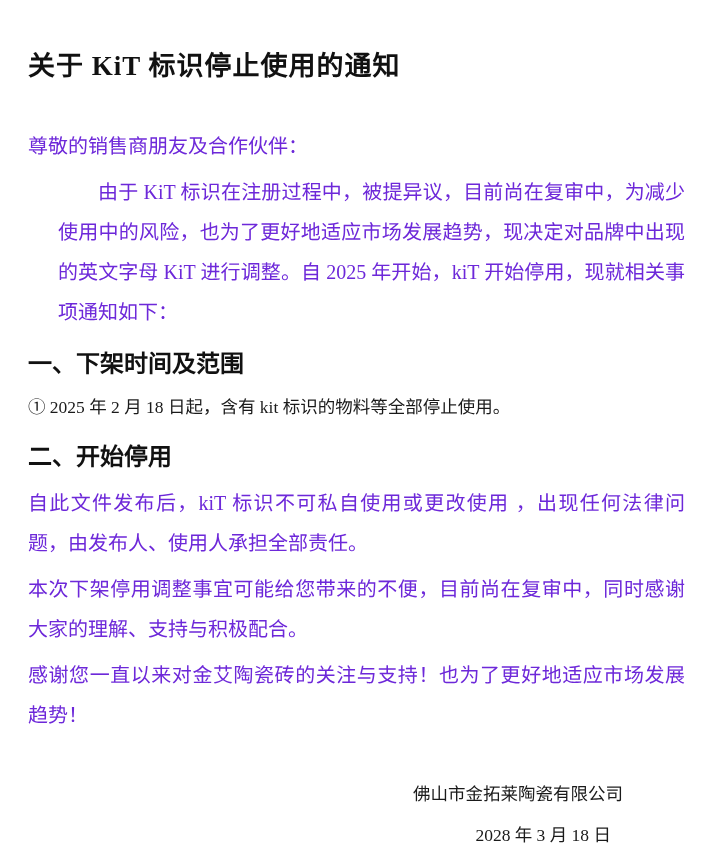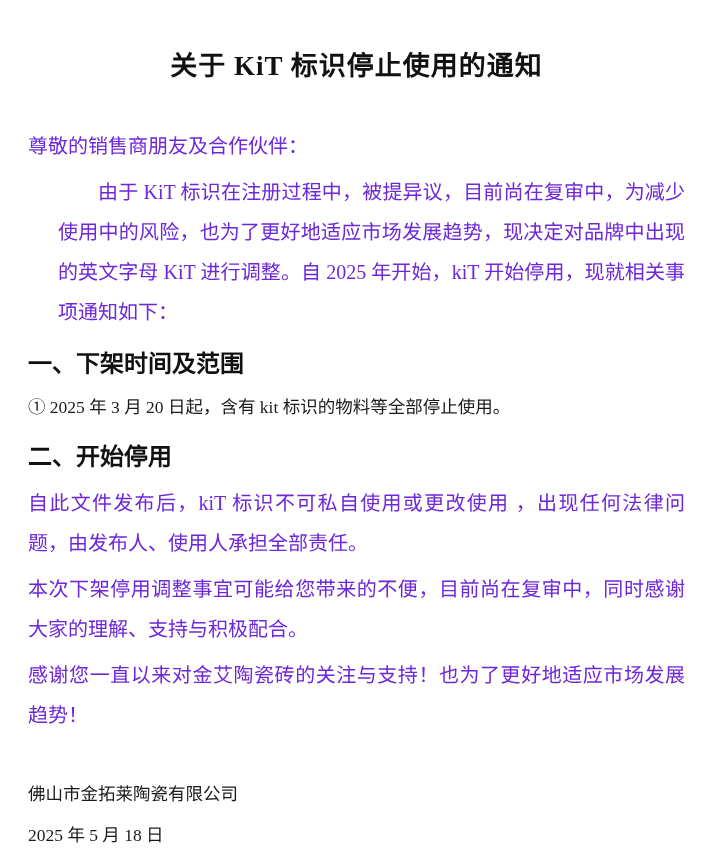--- a/index.html
+++ b/index.html
@@ -16,21 +16,21 @@
   }
   .page {
     position: relative;
     width: 713px;
     height: 868px;
     box-sizing: border-box;
     padding: 34px 28px 0 28px;
     background: #ffffff;
   }
   .doc-title {
-    text-align: center;
+    text-align: left;
     font-size: 27px;
     font-weight: bold;
     letter-spacing: 1px;
     margin: 14px 0 0 0;
     line-height: 1.4;
     color: #111111;
     font-family: "Liberation Serif", "DejaVu Serif", serif;
   }
   .body-block {
     margin-top: 40px;
@@ -54,21 +54,21 @@
     margin: 8px 0 2px 0;
     color: #111111;
   }
   .list-item {
     font-size: 17.5px;
     line-height: 2.0;
     margin: 0 0 2px 0;
   }
   .sign-block {
     margin-top: 42px;
-    text-align: left;
+    text-align: right;
     padding-right: 62px;
   }
   .sign-company {
     font-size: 17.5px;
     line-height: 2.0;
     margin: 0;
     color: #1a1a1a;
   }
   .sign-date {
     font-size: 17.5px;
@@ -86,32 +86,32 @@
   <h1 class="doc-title">关于 KiT 标识停止使用的通知</h1>
 
   <div class="body-block">
 
     <p class="para">尊敬的销售商朋友及合作伙伴：</p>
 
     <p class="para indent">由于 KiT 标识在注册过程中，被提异议，目前尚在复审中，为减少使用中的风险，也为了更好地适应市场发展趋势，现决定对品牌中出现的英文字母 KiT 进行调整。自 2025 年开始，kiT 开始停用，现就相关事项通知如下：</p>
 
     <h2 class="section-head">一、下架时间及范围</h2>
 
-    <p class="list-item">① 2025 年 3 月 20 日起，含有 kit 标识的物料等全部停止使用。</p>
+    <p class="list-item">① 2025 年 2 月 18 日起，含有 kit 标识的物料等全部停止使用。</p>
 
 
     <h2 class="section-head">二、开始停用</h2>
 
     <p class="para">自此文件发布后，kiT 标识不可私自使用或更改使用 ，出现任何法律问题，由发布人、使用人承担全部责任。</p>
 
     <p class="para">本次下架停用调整事宜可能给您带来的不便，目前尚在复审中，同时感谢大家的理解、支持与积极配合。</p>
 
 
     <p class="para">感谢您一直以来对金艾陶瓷砖的关注与支持！也为了更好地适应市场发展趋势！</p>
 
   </div>
 
   <div class="sign-block">
     <p class="sign-company">佛山市金拓莱陶瓷有限公司</p>
-    <p class="sign-date">2025 年 5 月 18 日</p>
+    <p class="sign-date">2028 年 3 月 18 日</p>
   </div>
 
 </div>
 
 </body></html>

